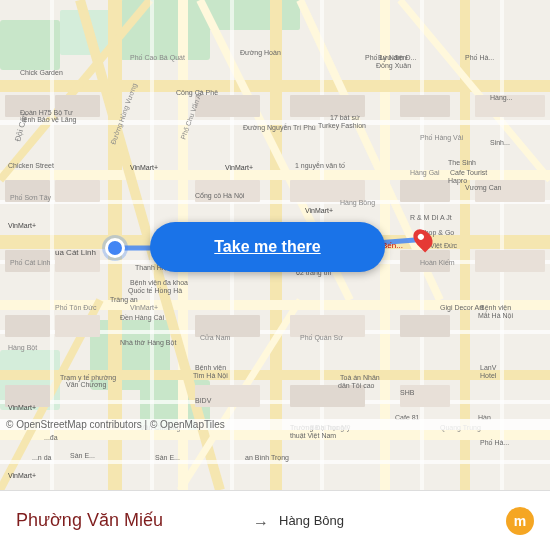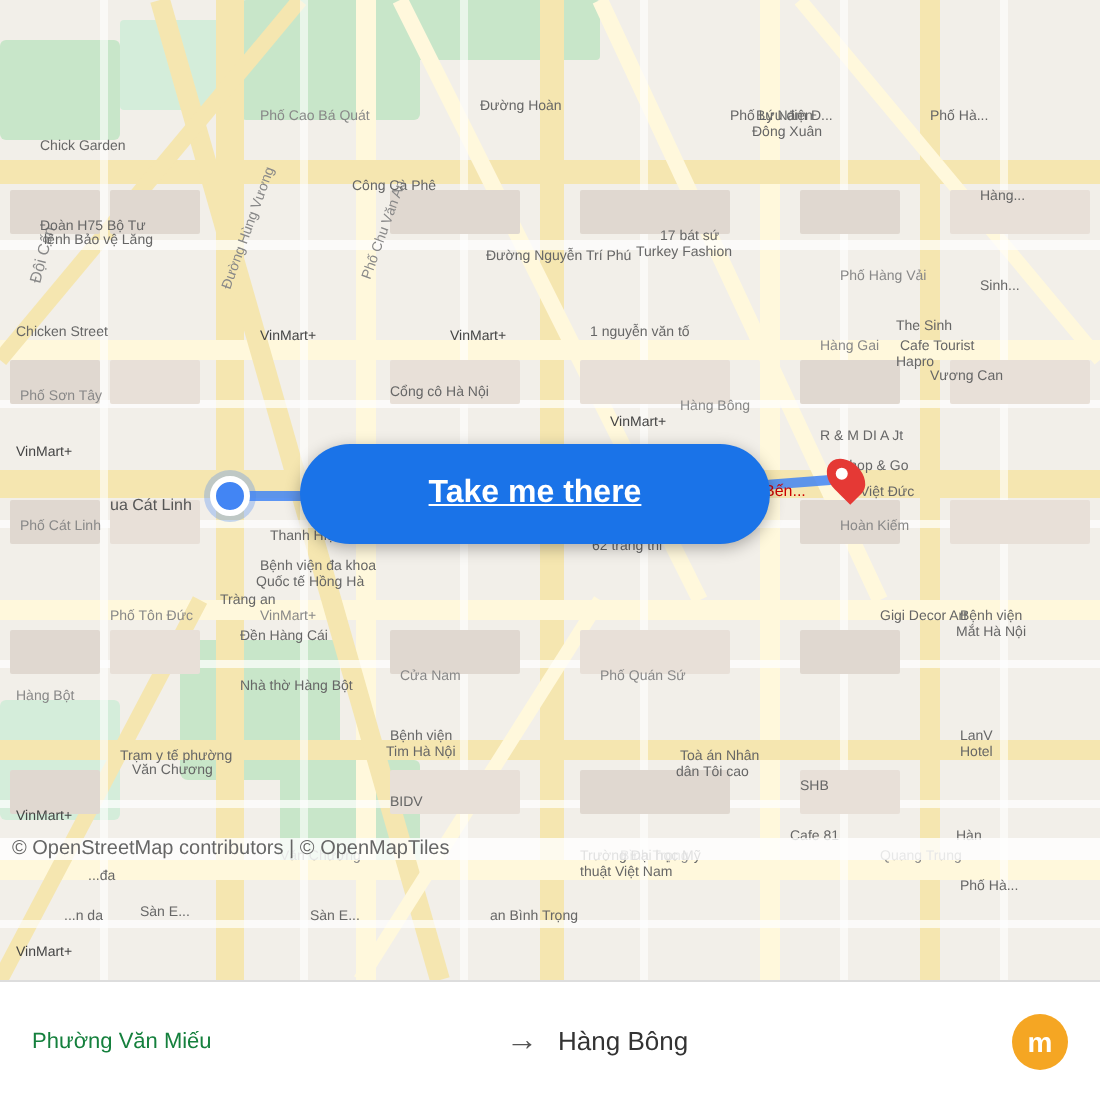--- a/index.html
+++ b/index.html
@@ -99,22 +99,22 @@
     #bottom-bar {
       height: 60px;
       background: white;
       display: flex;
       align-items: center;
       padding: 0 16px;
       border-top: 1px solid #ddd;
     }
 
     #from-label {
-      font-size: 11px;
-      color: #15803d;
+      font-size: 18px;
+      color: #7f1d1d;
       font-weight: 500;
       flex: 1;
     }
 
     #arrow-icon {
       margin: 0 10px;
       color: #555;
       font-size: 16px;
     }
 

